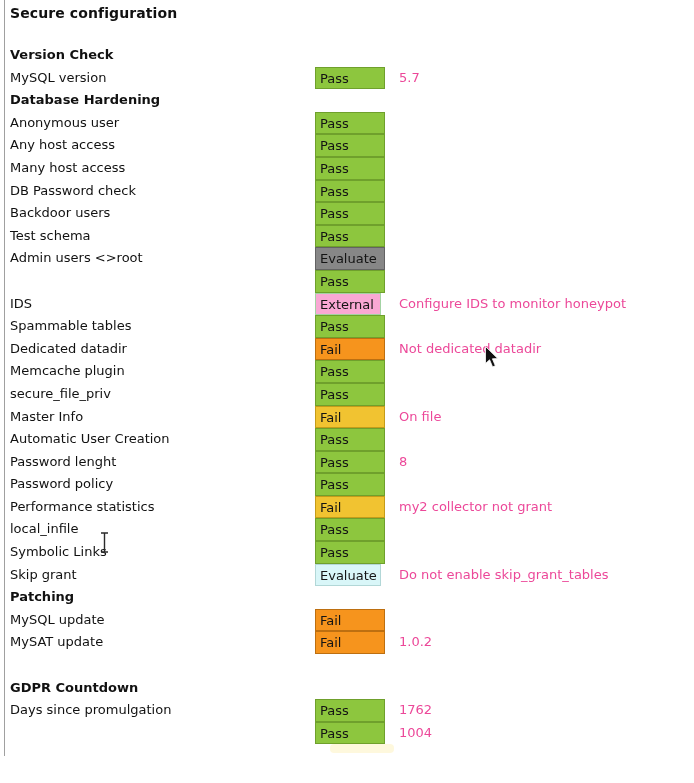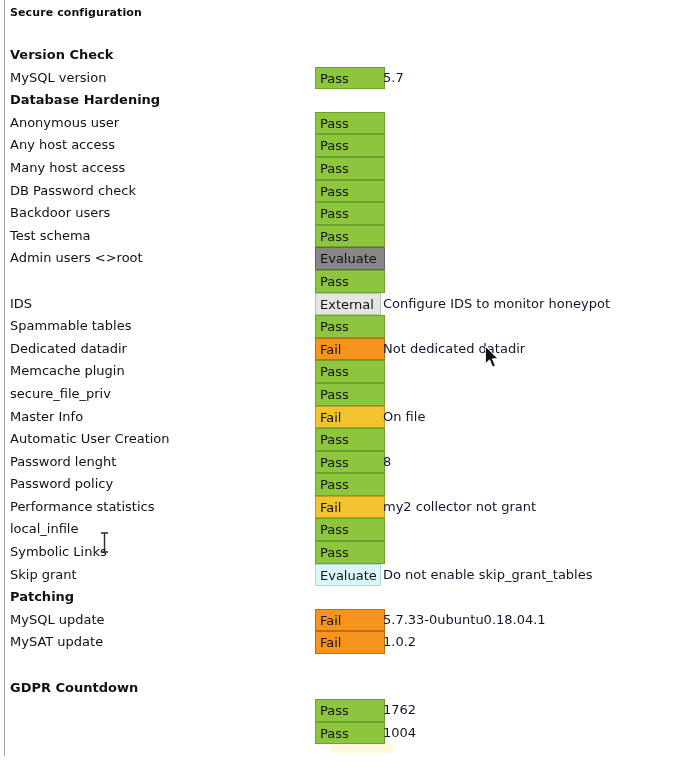--- a/index.html
+++ b/index.html
@@ -15,21 +15,21 @@
     position: absolute; left: 4px; top: 0;
     width: 1px; height: 756px;
     background: #a0a0a0;
   }
   .content {
     position: absolute; left: 10px; top: 0; width: 680px;
   }
   .title {
     margin-top: 2px;
     height: 22px; line-height: 22px;
-    font-size: 11px; font-weight: bold;
+    font-size: 14px; font-weight: bold;
     letter-spacing: 0.1px;
   }
   .title-gap { height: 20px; }
   .row {
     position: relative;
     height: 22.6px; line-height: 22.6px;
     font-size: 13px;
     white-space: nowrap;
   }
   .row .label { position: absolute; left: 0; top: 0; text-align: right; }
@@ -37,21 +37,21 @@
   .badge {
     position: absolute; left: 305px; top: 0;
     width: 70px; height: 100%;
     box-sizing: border-box;
     border: 1px solid transparent;
     padding-left: 4px;
     font-size: 13px;
     color: #141414;
   }
   .badge.narrow { width: 66px; }
-  .note { position: absolute; left: 373px; top: 0; color: #0f172a; text-align: right; }
+  .note { position: absolute; left: 389px; top: 0; color: #ec4899; text-align: right; }
   .cursor { position: absolute; pointer-events: none; }
   .cursor-arrow { left: 484px; top: 346px; }
   .cursor-ibeam { left: 99px; top: 532px; }
   .bottom-smudge {
     position: absolute; left: 330px; top: 744px;
     width: 64px; height: 9px;
     background: #fdf5d2; opacity: 0.75;
     border-radius: 4px;
   }
 </style>
@@ -102,21 +102,21 @@
         </div>
         <div class="row">
           <span class="label">Admin users &lt;&gt;root</span>
           <span class="badge" style="background: rgb(135, 135, 135); border-color: rgb(99, 99, 99);">Evaluate</span>
         </div>
         <div class="row">
           <span class="badge" style="background: rgb(141, 198, 62); border-color: rgb(111, 160, 44);">Pass</span>
         </div>
         <div class="row">
           <span class="label">IDS</span>
-          <span class="badge narrow" style="background: #e5e5e5; border-color: rgb(163, 211, 163);">External</span>
+          <span class="badge narrow" style="background: #f9a8d4; border-color: rgb(163, 211, 163);">External</span>
           <span class="note">Configure IDS to monitor honeypot</span>
         </div>
         <div class="row">
           <span class="label">Spammable tables</span>
           <span class="badge" style="background: rgb(141, 198, 62); border-color: rgb(111, 160, 44);">Pass</span>
         </div>
         <div class="row">
           <span class="label">Dedicated datadir</span>
           <span class="badge" style="background: rgb(246, 148, 29); border-color: rgb(189, 111, 16);">Fail</span>
           <span class="note">Not dedicated datadir</span>
@@ -164,32 +164,32 @@
           <span class="label">Skip grant</span>
           <span class="badge narrow" style="background: rgb(217, 246, 248); border-color: rgb(178, 215, 215);">Evaluate</span>
           <span class="note">Do not enable skip_grant_tables</span>
         </div>
         <div class="row section">
           <span class="label">Patching</span>
         </div>
         <div class="row">
           <span class="label">MySQL update</span>
           <span class="badge" style="background: rgb(246, 148, 29); border-color: rgb(189, 111, 16);">Fail</span>
-          <span class="note">5.7.33-0ubuntu0.18.04.1</span>
         </div>
         <div class="row">
           <span class="label">MySAT update</span>
           <span class="badge" style="background: rgb(246, 148, 29); border-color: rgb(189, 111, 16);">Fail</span>
           <span class="note">1.0.2</span>
         </div>
         <div class="row"></div>
         <div class="row section">
           <span class="label">GDPR Countdown</span>
         </div>
         <div class="row">
+          <span class="label">Days since promulgation</span>
           <span class="badge" style="background: rgb(141, 198, 62); border-color: rgb(111, 160, 44);">Pass</span>
           <span class="note">1762</span>
         </div>
         <div class="row">
           <span class="badge" style="background: rgb(141, 198, 62); border-color: rgb(111, 160, 44);">Pass</span>
           <span class="note">1004</span>
         </div>
       </div>
   </div>
 

